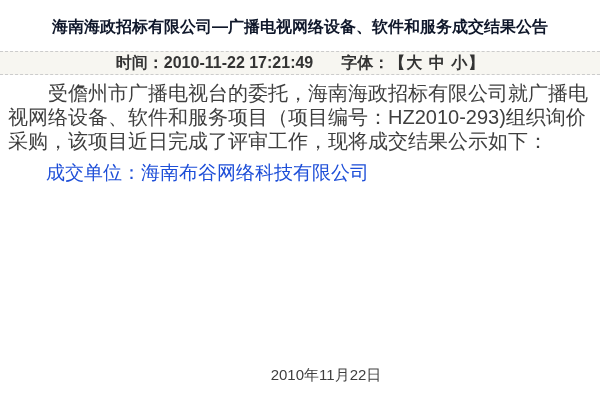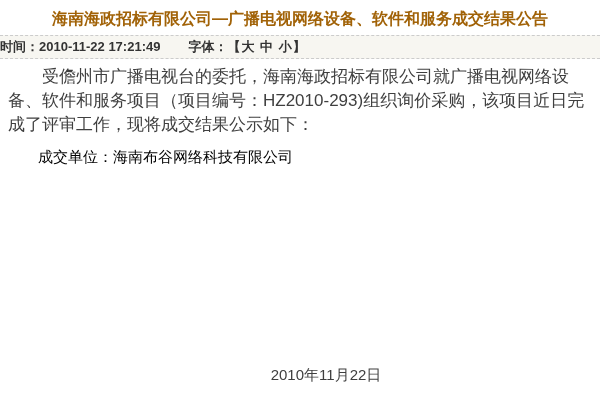--- a/index.html
+++ b/index.html
@@ -5,55 +5,55 @@
   html, body { margin: 0; padding: 0; }
   body {
     width: 600px; height: 409px;
     background: #ffffff;
     font-family: "Liberation Sans", "DejaVu Sans", sans-serif;
     color: #3f3f3f;
     position: relative;
     overflow: hidden;
   }
   .page-title {
-    margin: 0;
+    margin: 8px;
     padding: 9px 10px 5px 10px;
     text-align: center;
     font-size: 16px;
     font-weight: bold;
-    color: #a16207;
+    color: #0f172a;
   }
   .meta-bar {
     height: 22px;
     line-height: 22px;
     background: #f7f6f1;
     border-top: 1px dashed #cccccc;
     border-bottom: 1px dashed #cccccc;
-    text-align: left;
-    font-size: 13px;
+    text-align: center;
+    font-size: 16px;
     font-weight: bold;
     color: #333333;
     white-space: nowrap;
   }
   .meta-bar .meta-sep { display: inline-block; width: 28px; }
   .meta-bar .font-switch { cursor: pointer; padding: 0 1px; }
   .content { padding: 6px 8px 0 8px; }
   .para {
     margin: 0 0 6px 0;
-    font-size: 17px;
+    font-size: 20px;
     line-height: 24px;
     text-indent: 2em;
     color: #3f3f3f;
   }
   .line {
     margin: 0;
-    font-size: 15px;
+    font-size: 19px;
     line-height: 28px;
     text-indent: 2em;
-    color: #000000;
+    color: #1d4ed8;
   }
   .footer {
     position: absolute;
     left: 0;
     top: 362px;
     width: 100%;
     box-sizing: border-box;
     padding-left: 52px;
     text-align: center;
     font-size: 15px;

